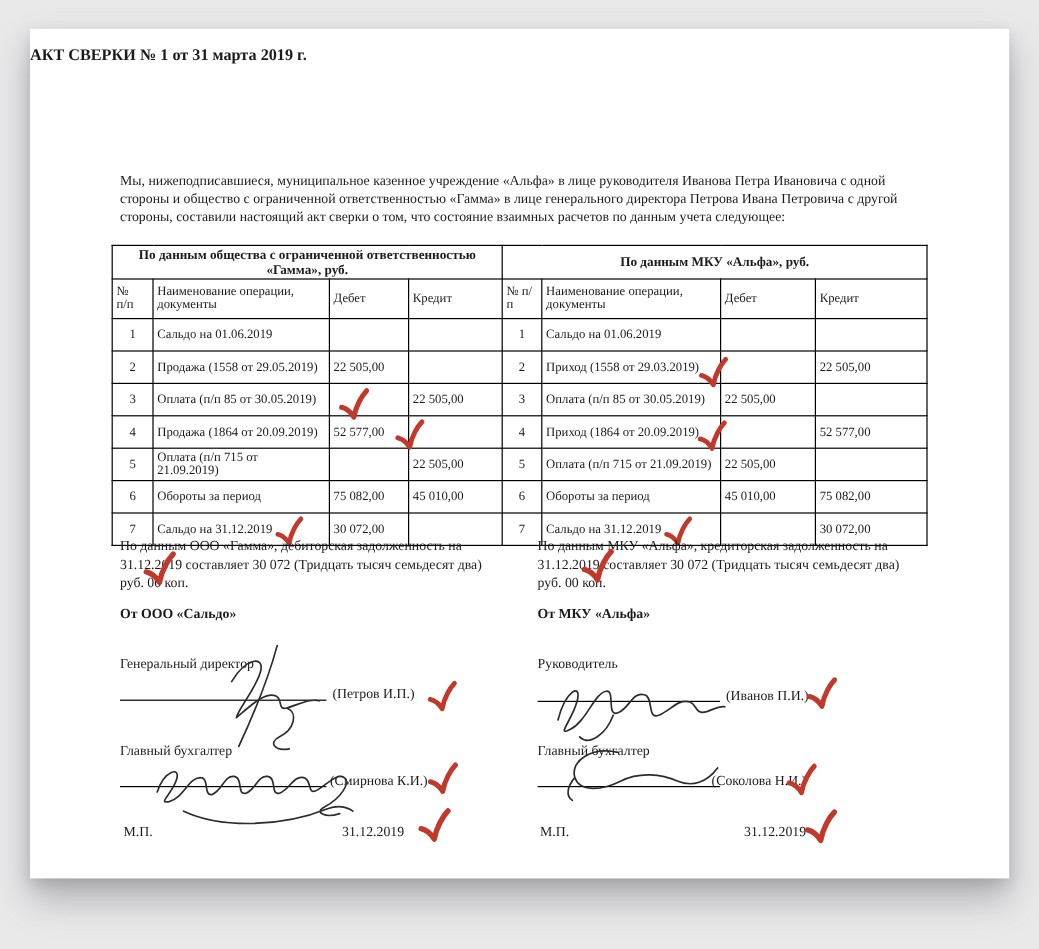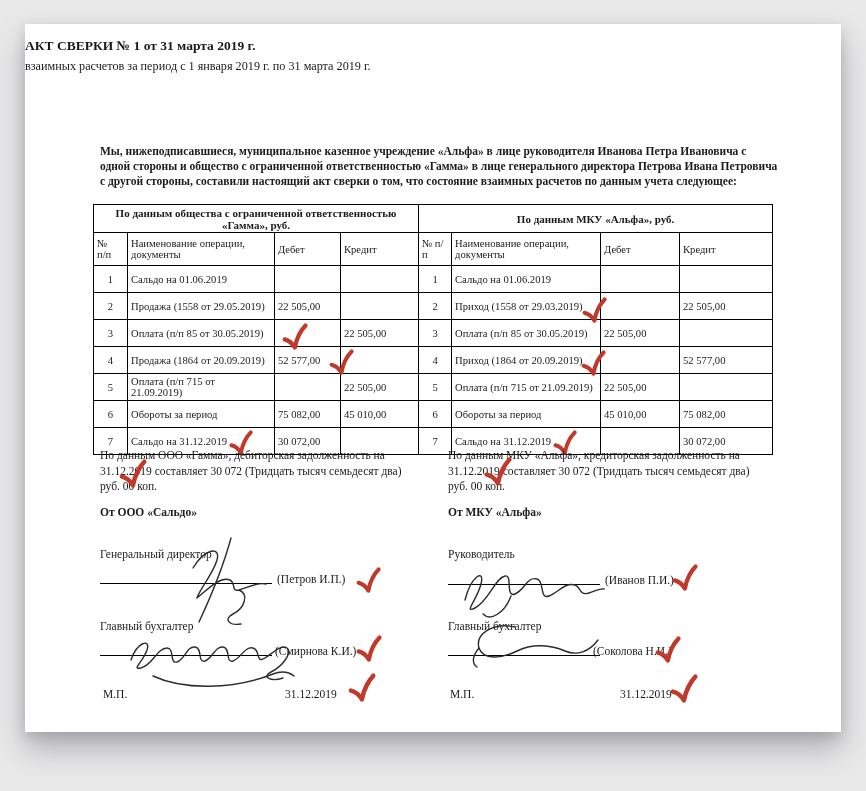--- a/index.html
+++ b/index.html
@@ -15,21 +15,21 @@
     position:absolute;left:25px;top:24px;width:816px;height:708px;
     background:#ffffff;
     box-shadow:0 16px 28px rgba(100,100,108,.45), 0 4px 10px rgba(120,120,128,.25);
   }
   .abs{position:absolute;}
   .ctr{left:0;width:100%;}
   .t1{top:14px;font-weight:bold;font-size:13.5px;}
   .t2{top:35px;font-size:12.2px;}
   .t3{top:61px;font-size:12.2px;}
   .t4{top:88px;font-size:12.2px;}
-  .intro{left:75px;top:120px;width:678px;font-size:11.5px;line-height:15px;text-align:left;font-weight:bold;}
+  .intro{left:75px;top:120px;width:678px;font-size:11.5px;line-height:15px;text-align:left;}
   
   .recon{left:68px;top:180px;}
   table{border-collapse:collapse;table-layout:fixed;width:679px;font-size:10.6px;}
   th,td{border:1.4px solid #000;padding:1px 3px;vertical-align:middle;position:relative;overflow:visible;font-weight:normal;text-align:left;}
   th.ghdr{font-weight:bold;text-align:center;font-size:11px;height:25px;}
   th.chdr{height:30px;}
   td{height:24px;}
   .num{text-align:center;}
   .prelines{white-space:pre-line;}
   
@@ -48,21 +48,20 @@
   
   .sig{pointer-events:none;}
   .sig path{fill:none;stroke:#2c2c2c;stroke-width:1.4;stroke-linecap:round;stroke-linejoin:round;}
 </style>
 </head>
 <body style="background: rgb(233, 233, 234);">
 
 <div class="page">
 
   <div class="abs ctr t1">АКТ СВЕРКИ № 1 от 31 марта 2019 г.</div>
-  <div class="abs ctr t2">взаимных расчетов за период с 1 января 2019 г. по 31 марта 2019 г.</div>
 
   <div class="abs intro">Мы, нижеподписавшиеся, муниципальное казенное учреждение «Альфа» в лице руководителя Иванова Петра Ивановича с одной стороны и общество с ограниченной ответственностью «Гамма» в лице генерального директора Петрова Ивана Петровича с другой стороны, составили настоящий акт сверки о том, что состояние взаимных расчетов по данным учета следующее:</div>
 
   <div class="abs recon">
     <table>
       <colgroup>
         <col style="width:34px">
           <col style="width:147px">
           <col style="width:66px">
           <col style="width:78px">

